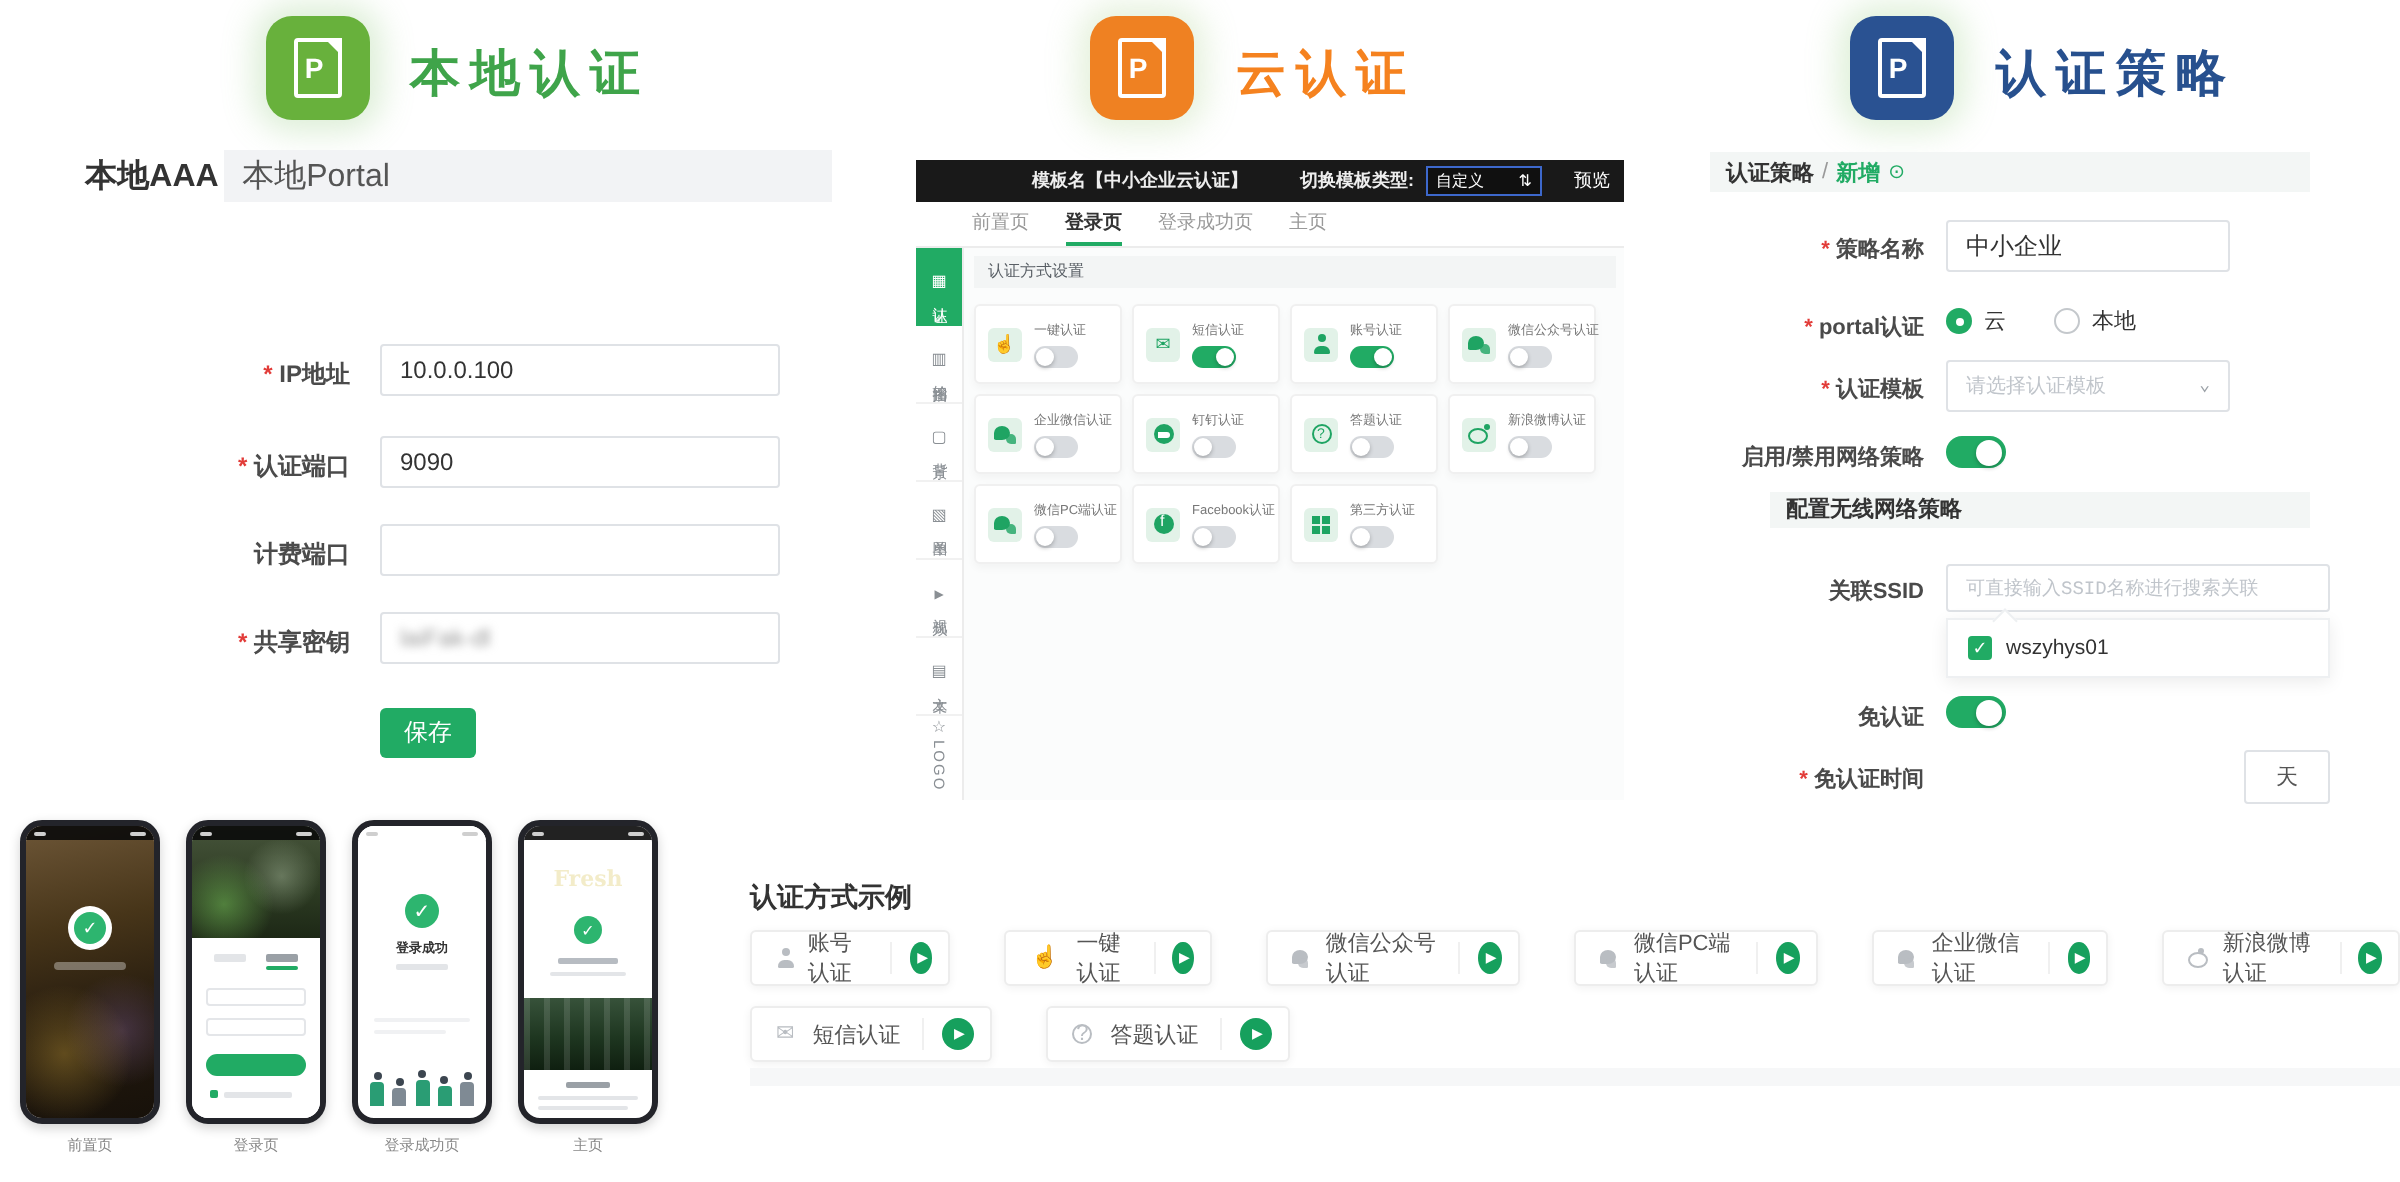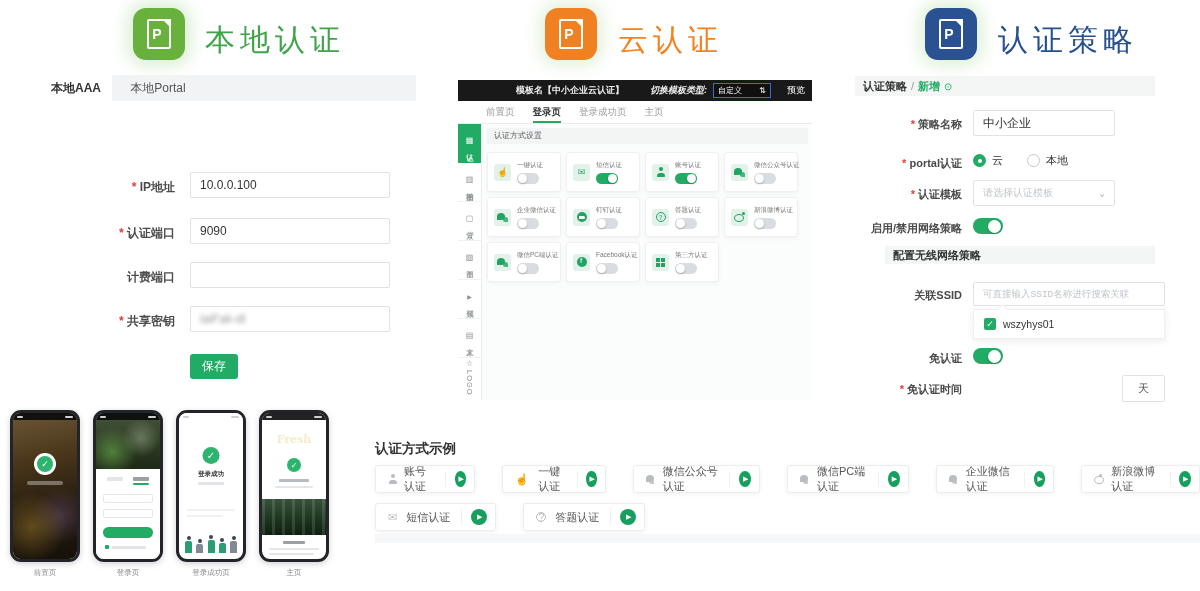--- a/index.html
+++ b/index.html
@@ -12,21 +12,21 @@
           display:flex; align-items:center; justify-content:center;
           box-shadow:0 0 16px 6px rgba(140,200,120,.30); }
   .pdoc.green  { background:#68b13c; }
   .pdoc.orange { background:#ef8122; box-shadow:0 0 16px 6px rgba(170,210,140,.30); }
   .pdoc.blue   { background:#2a5292; box-shadow:0 0 16px 6px rgba(150,205,130,.30); }
   .doc { width:24px; height:30px; border:2px solid #fff; border-radius:2px; position:relative;
          display:flex; align-items:center; justify-content:center; }
   .doc::before { content:""; position:absolute; top:-2px; right:-2px; width:0; height:0;
                  border-top:9px solid #fff; border-left:9px solid transparent; }
   .doc span { color:#fff; font-weight:bold; font-size:14px; line-height:1; position:relative; left:-2px; }
-  .sec-title { position:absolute; font-size:30px; font-weight:normal; letter-spacing:5px; }
+  .sec-title { position:absolute; font-size:25px; font-weight:bold; letter-spacing:5px; }
   .t-green { color:#3fa44a; } .t-orange { color:#f5821f; } .t-blue { color:#27508e; }
 
   
   .tg { position:relative; border-radius:999px; background:#d9dce0; display:inline-block; }
   .tg::after { content:""; position:absolute; background:#fff; border-radius:50%;
                box-shadow:0 1px 2px rgba(0,0,0,.25); }
   .tg.on { background:#21ab64; }
   .tg-s { width:22px; height:11px; } .tg-s::after { width:9px; height:9px; top:1px; left:1px; }
   .tg-s.on::after { left:auto; right:1px; }
   .tg-m { width:30px; height:16px; } .tg-m::after { width:13px; height:13px; top:1.5px; left:2px; }
@@ -62,34 +62,34 @@
   .i-weibo::before { content:""; position:absolute; left:0; bottom:0; width:8px; height:6px; border:1.5px solid currentColor; border-radius:50%; }
   .i-weibo::after  { content:""; position:absolute; right:0; top:0; width:3px; height:3px; border-radius:50%; background:currentColor; }
   .i-facebook { width:10px; height:10px; border-radius:50%; background:currentColor; position:relative; }
   .i-facebook::after { content:"f"; color:#fff; font-size:8px; position:absolute; left:3.5px; top:0; }
   .i-grid { position:relative; width:9px; height:9px; }
   .i-grid::before { content:""; position:absolute; left:0; top:0; width:4px; height:4px; background:currentColor;
                     box-shadow:5px 0 0 currentColor, 0 5px 0 currentColor, 5px 5px 0 currentColor; }
 
   
   .l-tabbar { position:absolute; left:40px; top:75px; width:376px; height:26px; background:#f2f3f5; display:flex; }
-  .l-tab { height:26px; display:flex; align-items:center; justify-content:center; font-size:12px; color:#555; cursor:default; }
+  .l-tab { height:26px; display:flex; align-items:center; justify-content:center; font-size:16px; color:#555; cursor:default; }
   .l-tab.active { background:#fff; color:#333; font-weight:bold; }
   .f-label { position:absolute; width:130px; text-align:right; font-size:12px; font-weight:bold; color:#4b4b4b; }
   .req::before { content:"* "; color:#e23c39; }
   .l-input { position:absolute; left:190px; width:200px; height:26px; }
   .masked { filter:blur(2px); color:#9a9a9a; }
   .save-btn { position:absolute; left:190px; top:354px; width:48px; height:25px; background:#21ab64; color:#fff;
               font-size:12px; border:none; border-radius:3px; display:flex; align-items:center; justify-content:center; }
 
   
   .panel { position:absolute; left:458px; top:80px; width:354px; }
   .tb { height:21px; background:#191919; display:flex; align-items:center; font-size:9px; color:#eee; }
   .tb-name { margin-left:58px; font-weight:bold; }
-  .tb-switch { margin-left:26px; font-weight:bold;font-style:italic; }
+  .tb-switch { margin-left:26px; font-weight:bold; }
   .tb-select { margin-left:6px; width:58px; height:15px; border:1px solid #3d68cc; background:#101010; color:#fff;
                font-size:8px; display:flex; align-items:center; justify-content:space-between; padding:0 4px; }
   .tb-preview { margin-left:16px; color:#fff; }
   .c-tabs { height:23px; background:#fff; border-bottom:1px solid #ececec; display:flex; gap:18px; padding-left:28px; }
   .c-tab { font-size:9.5px; color:#999; line-height:21px; border-bottom:2px solid transparent; }
   .c-tab.active { color:#333; font-weight:bold; border-bottom-color:#21ab64; }
   .c-body { position:relative; height:276px; background:#fbfcfc; display:flex; }
   .c-side { width:24px; background:#fff; border-right:1px solid #ececec; display:flex; flex-direction:column; }
   .s-item { height:39px; display:flex; flex-direction:column; align-items:center; justify-content:center; gap:2px;
             border-bottom:1px solid #f1f1f1; color:#8a8f94; }

